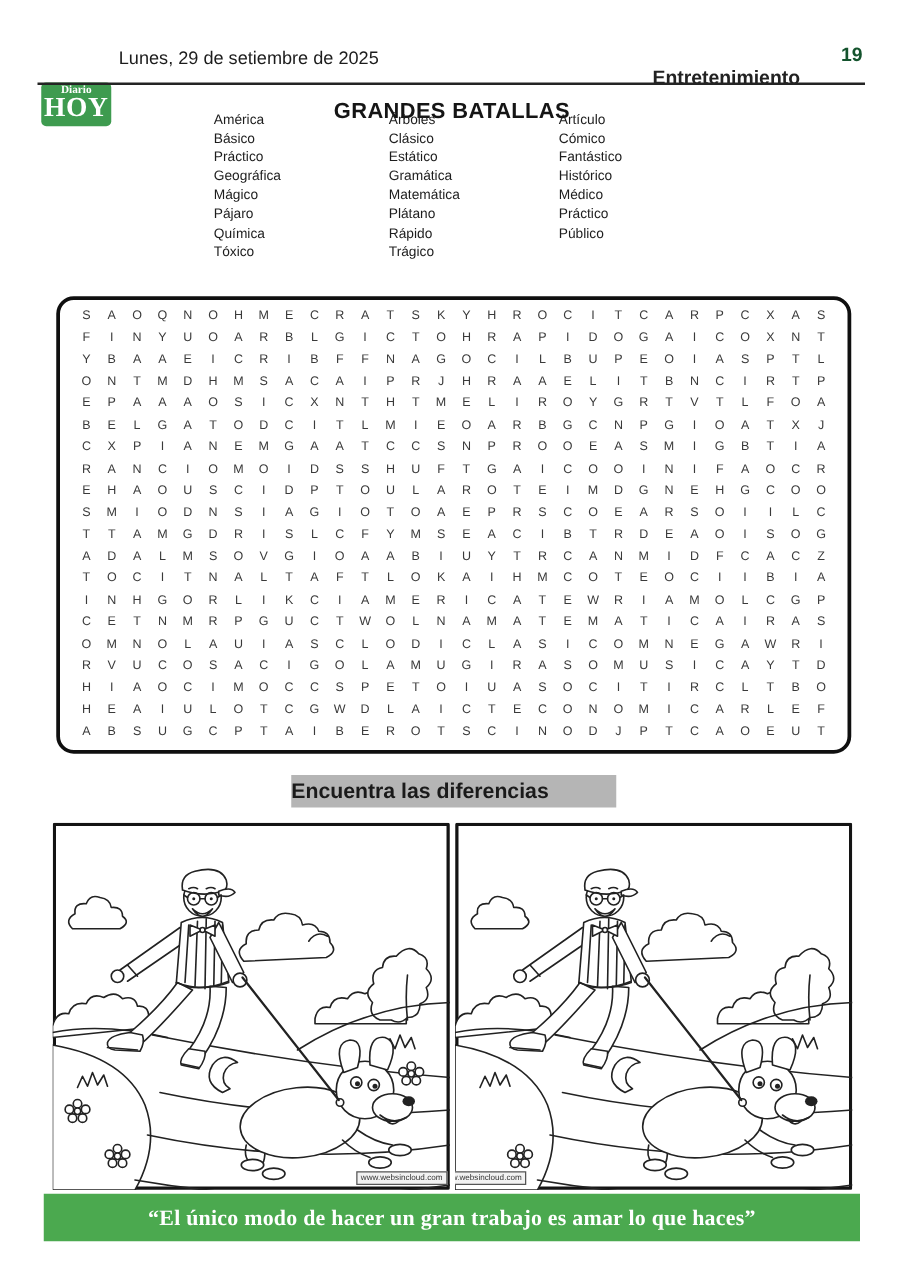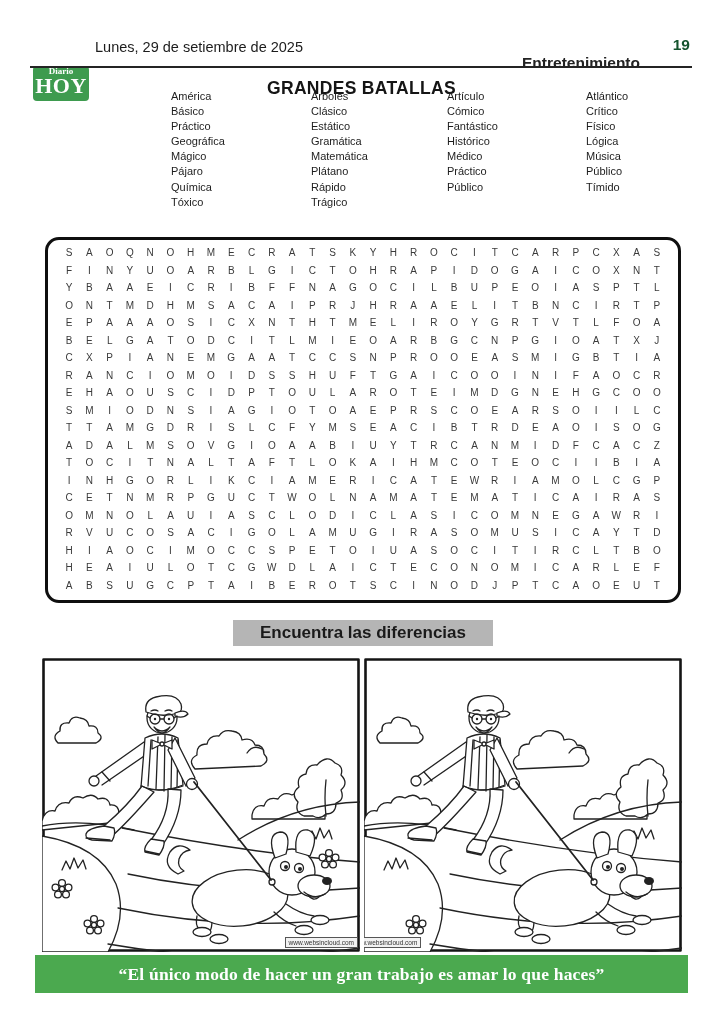--- a/index.html
+++ b/index.html
@@ -28,21 +28,21 @@
   .word-col:nth-child(3){ width:139px; } .word-col:nth-child(4){ width:120px; }
   .word-col .word { font-size:11px; line-height:15.1px; color:#1d1d1d; }
   .ws-grid-box { position:absolute; left:45px; top:237px; width:636px; height:366px;
     border:3px solid #0f0f0f; border-radius:14px; box-sizing:border-box; background:#fff; }
   .ws-grid { position:absolute; left:11px; right:11px; top:4px; bottom:6px;
     display:grid; grid-template-columns:repeat(30,1fr); grid-auto-rows:1fr; }
   .ws-cell { display:flex; align-items:center; justify-content:center;
     font-size:10px; color:#3a3a3a; }
   
   .diff-bar { position:absolute; left:233px; top:620px; width:260px; height:26px;
-    background:var(--bar-gray,#b5b5b5); display:flex; align-items:center; justify-content:center; }
+    background:var(--bar-gray,#b5b5b5); display:flex; align-items:center; justify-content:flex-start; }
   .diff-bar span { font-size:17px; font-weight:bold; color:#1a1a1a; }
   .panel { position:absolute; top:658px; width:318px; height:294px; overflow:hidden; background:#fff; }
   .panel-left { left:42px; } .panel-right { left:364px; }
   .panel svg { width:100%; height:100%; display:block; }
   .watermark { position:absolute; bottom:4px; border:1px solid #555; background:#f2f2f2;
     font-size:6.5px; line-height:9px; padding:0 3px; color:#333; white-space:nowrap; }
   .panel-left .watermark { right:2px; }
   .panel-right .watermark { left:-16px; }
   
   .sc { stroke:#222; stroke-width:1.3; stroke-linecap:round; stroke-linejoin:round; fill:#fff; }
@@ -90,29 +90,20 @@
       <div class="word">Trágico</div>
     </div>
   <div class="word-col">
       <div class="word">Artículo</div>
       <div class="word">Cómico</div>
       <div class="word">Fantástico</div>
       <div class="word">Histórico</div>
       <div class="word">Médico</div>
       <div class="word">Práctico</div>
       <div class="word">Público</div>
-    </div>
-  <div class="word-col">
-      <div class="word">Atlántico</div>
-      <div class="word">Crítico</div>
-      <div class="word">Físico</div>
-      <div class="word">Lógica</div>
-      <div class="word">Música</div>
-      <div class="word">Público</div>
-      <div class="word">Tímido</div>
     </div>
 </div>
 
 <div class="ws-grid-box">
   <div class="ws-grid">
       <div class="ws-cell">S</div>
       <div class="ws-cell">A</div>
       <div class="ws-cell">O</div>
       <div class="ws-cell">Q</div>
       <div class="ws-cell">N</div>

